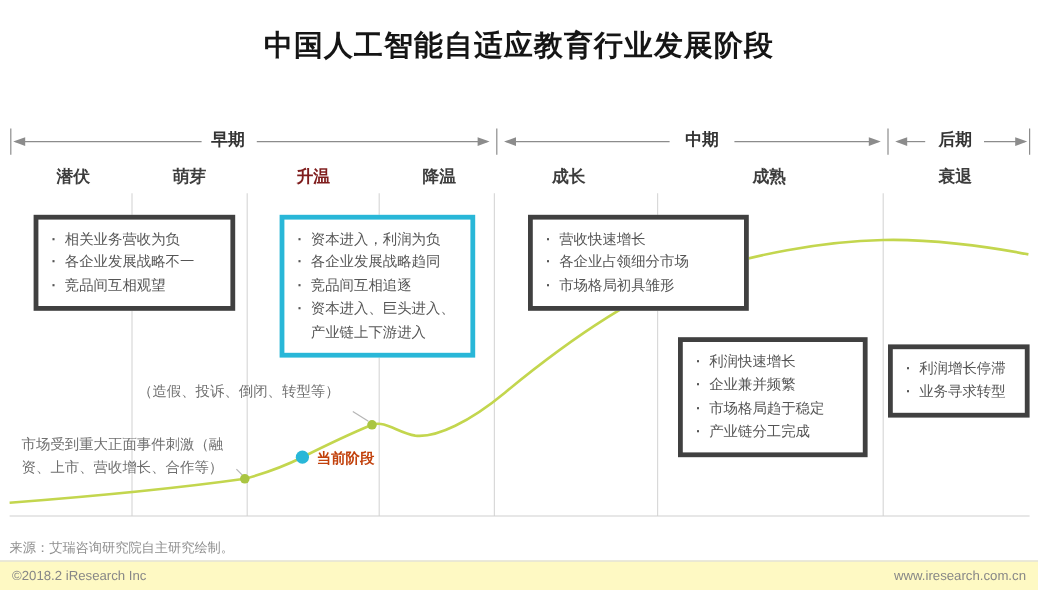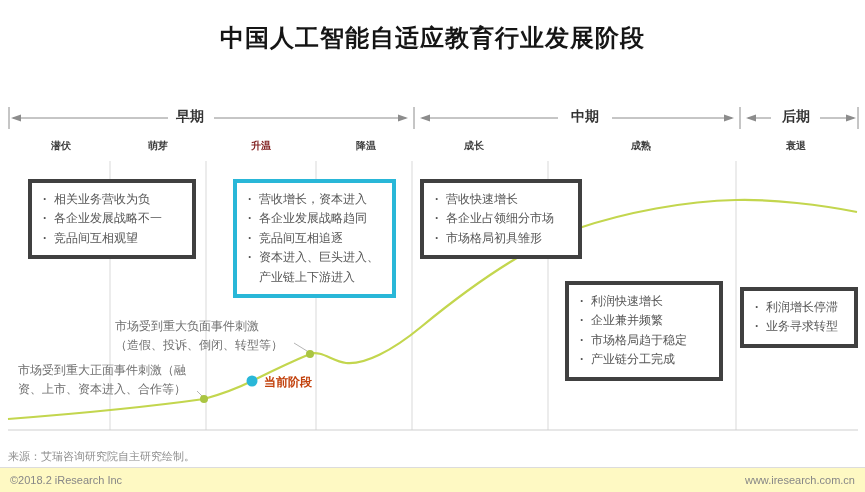--- a/index.html
+++ b/index.html
@@ -1,21 +1,21 @@
 <!DOCTYPE html>
 <html><head>
 <meta charset="utf-8">
 <style>
   html,body{margin:0;padding:0;background:#fff;}
   body{font-family:"Liberation Sans","DejaVu Sans",sans-serif;}
   #canvas{position:relative;width:865px;height:492px;background:#fff;overflow:hidden;}
   .abs{position:absolute;}
   .title{left:0;right:0;top:22px;text-align:center;font-size:24px;font-weight:700;color:#151515;letter-spacing:1px;z-index:2;}
   .phase-label{top:108px;transform:translateX(-50%);font-size:14px;font-weight:700;color:#333;z-index:2;background:#fff;padding:0 4px;}
-  .stage-label{top:139px;transform:translateX(-50%);font-size:10px;font-weight:700;color:#3d3d3d;z-index:2;background:#fff;padding:0 4px;}
+  .stage-label{top:139px;transform:translateX(-50%);font-size:14px;font-weight:700;color:#3d3d3d;z-index:2;background:#fff;padding:0 4px;}
   .stage-label.accent{color:#7f1d1d;}
   .info-box{background:#fff;border:4px solid #404040;padding:7px 9px;font-size:12px;color:#555;line-height:1.62;z-index:3;box-sizing:border-box;}
   .info-box.accent{border-color:#29b7d8;}
   .box-item{display:flex;align-items:flex-start;}
   .box-item::before{content:"\00B7";margin:0 7px 0 2px;font-weight:700;color:#555;}
   .annotation{font-size:12px;color:#6f6f6f;line-height:1.55;z-index:3;}
   .annotation span{display:block;white-space:nowrap;}
   .current-label{font-size:12px;font-weight:700;color:#c2410c;z-index:3;}
   .source{left:8px;top:449px;font-size:11px;color:#8f8f8f;z-index:2;}
   .footer{left:0;right:0;bottom:0;height:25px;border-top:1px solid #dcdcdc;display:flex;align-items:center;justify-content:space-between;padding:0 10px;box-sizing:border-box;font-size:11px;color:#878787;z-index:2;background:#fef9c3;}
@@ -87,52 +87,51 @@
   <div class="abs stage-label" style="left:641px;">成熟</div>
   <div class="abs stage-label" style="left:796px;">衰退</div>
 
   <div class="abs info-box" style="left:28px;top:179px;width:168px;">
     <div class="box-item">相关业务营收为负</div>
     <div class="box-item">各企业发展战略不一</div>
     <div class="box-item">竞品间互相观望</div>
   </div>
 
   <div class="abs info-box accent" style="left:233px;top:179px;width:163px;">
-    <div class="box-item">营收增长，资本进入</div>
+    <div class="box-item">资本进入，利润为负</div>
     <div class="box-item">各企业发展战略趋同</div>
     <div class="box-item">竞品间互相追逐</div>
     <div class="box-item">资本进入、巨头进入、产业链上下游进入</div>
   </div>
 
-  <div class="abs info-box" style="left:420px;top:179px;width:162px;">
+  <div class="abs info-box" style="left:440px;top:179px;width:184px;">
     <div class="box-item">营收快速增长</div>
     <div class="box-item">各企业占领细分市场</div>
     <div class="box-item">市场格局初具雏形</div>
   </div>
 
   <div class="abs info-box" style="left:565px;top:281px;width:158px;">
     <div class="box-item">利润快速增长</div>
     <div class="box-item">企业兼并频繁</div>
     <div class="box-item">市场格局趋于稳定</div>
     <div class="box-item">产业链分工完成</div>
   </div>
 
   <div class="abs info-box" style="left:740px;top:287px;width:118px;">
     <div class="box-item">利润增长停滞</div>
     <div class="box-item">业务寻求转型</div>
   </div>
 
   <div class="abs annotation" style="left:115px;top:317px;">
-    <span>市场受到重大负面事件刺激</span>
     <span>（造假、投诉、倒闭、转型等）</span>
   </div>
 
   <div class="abs annotation" style="left:18px;top:361px;">
     <span>市场受到重大正面事件刺激（融</span>
-    <span>资、上市、资本进入、合作等）</span>
+    <span>资、上市、营收增长、合作等）</span>
   </div>
 
   <div class="abs current-label" style="left:264px;top:374px;">当前阶段</div>
 
   <div class="abs source">来源：艾瑞咨询研究院自主研究绘制。</div>
 
   <div class="abs footer">
     <span>©2018.2 iResearch Inc</span>
     <span>www.iresearch.com.cn</span>
   </div>

